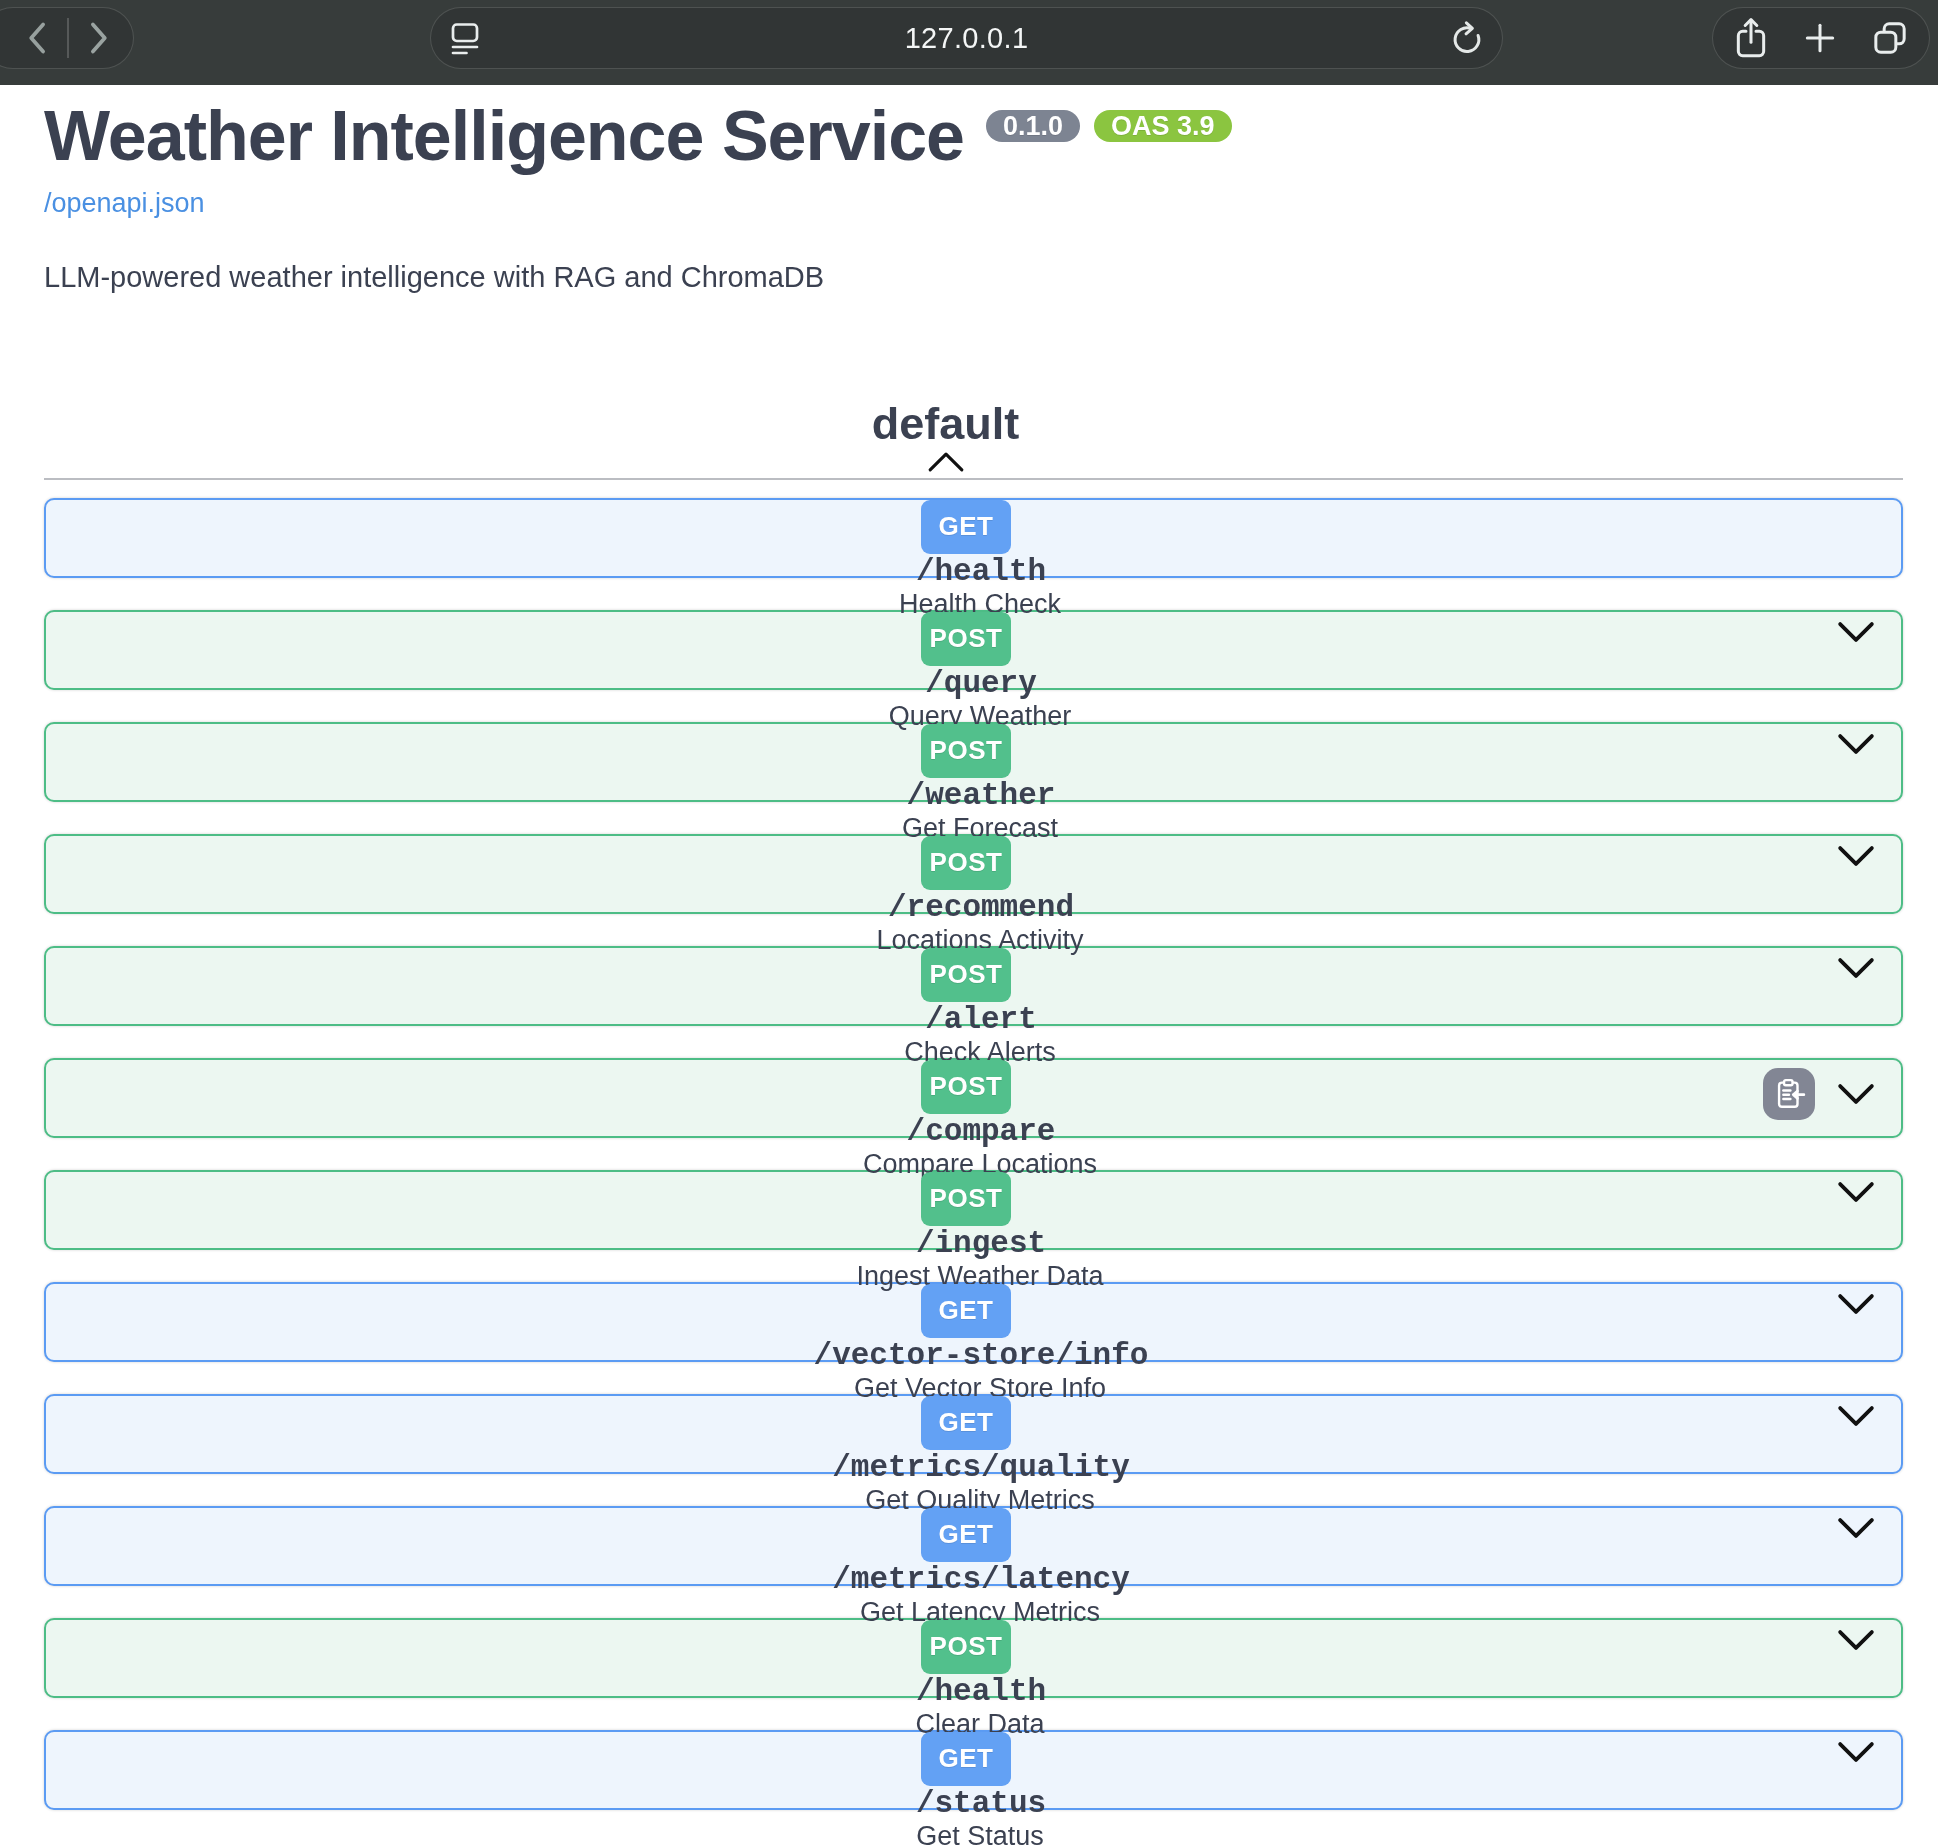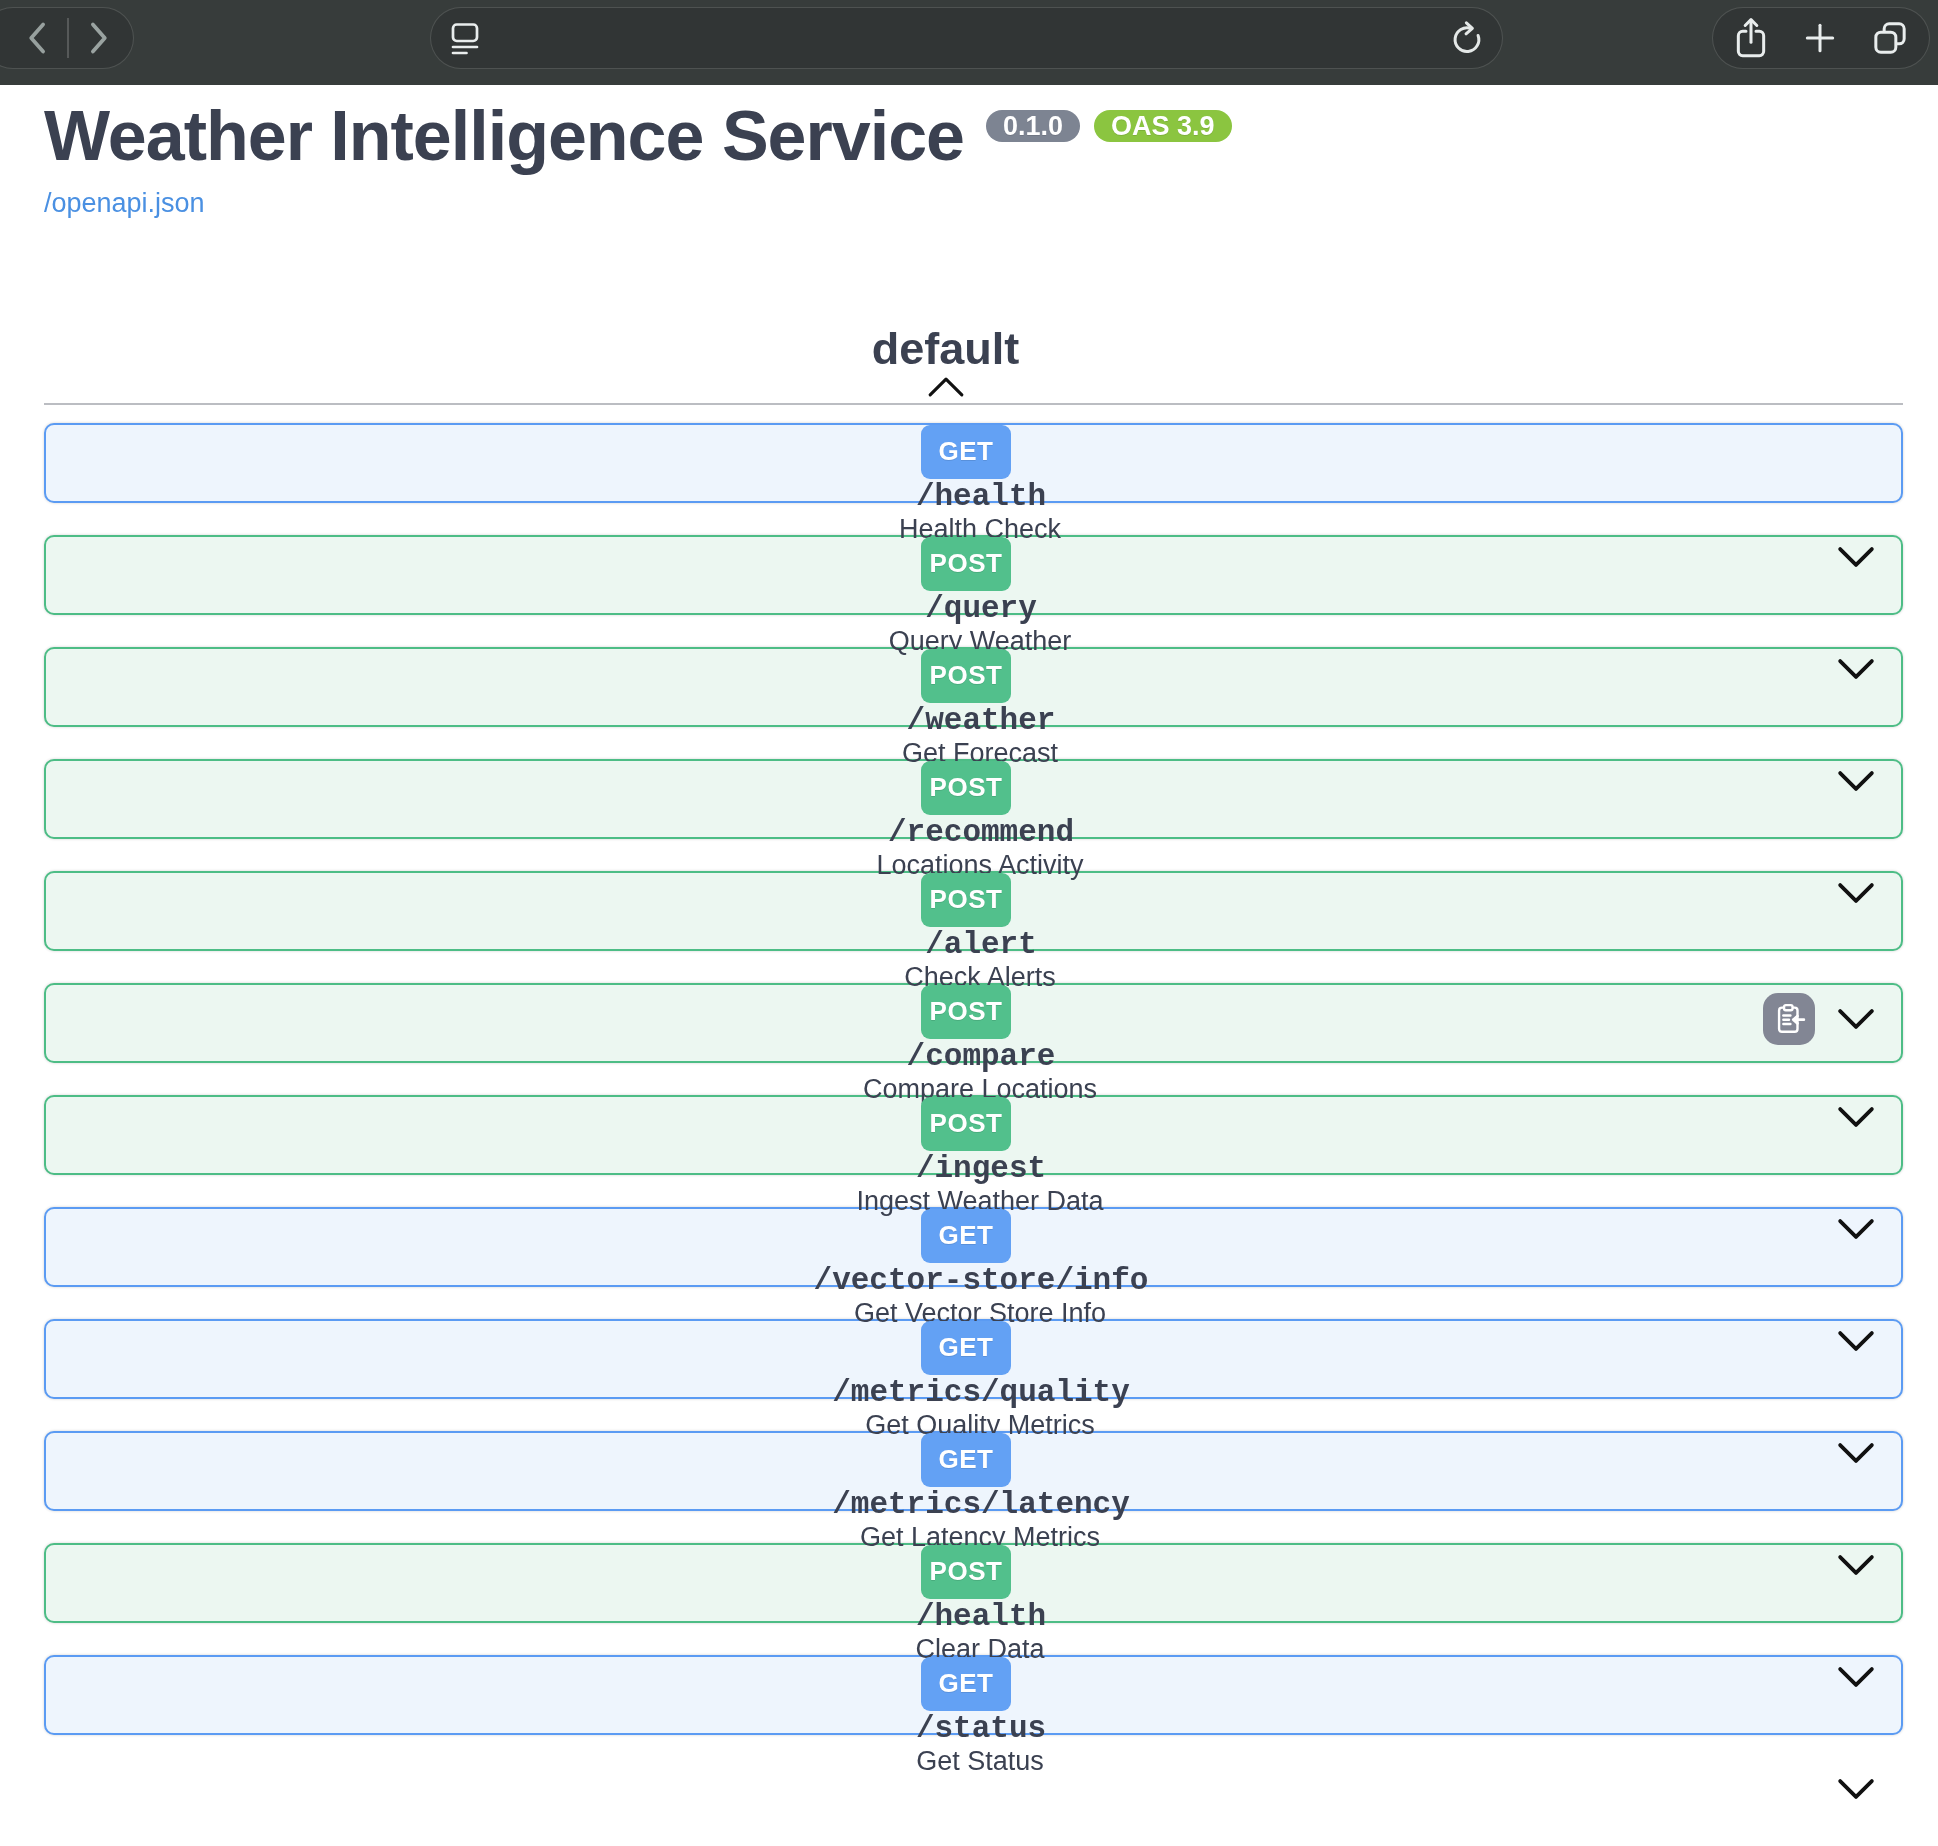--- a/index.html
+++ b/index.html
@@ -132,20 +132,21 @@
   </div>
 
   <div class="pill address-pill">
     <button class="tb-btn">
       <svg width="36" height="36" viewBox="0 0 24 24" fill="none" stroke="#e9eded" stroke-width="1.8" stroke-linecap="round">
           <rect x="4" y="3" width="16" height="11" rx="2.5"></rect>
           <line x1="4" y1="18" x2="20" y2="18"></line>
           <line x1="4" y1="22" x2="13" y2="22"></line>
         </svg>
     </button>
+    <span class="url-text">127.0.0.1</span>
     <button class="tb-btn" style="position:relative;">
       <svg width="38" height="38" viewBox="0 0 24 24" fill="none" stroke="#e4e8e7" stroke-width="1.9" stroke-linecap="round" stroke-linejoin="round">
           <path d="M14.6 6 A7.5 7.5 0 1 0 19 10.4"></path>
           <path d="M11.6 2.4 L15.4 5.9 L11.4 9.4"></path>
         </svg>
     </button>
   </div>
 
   <div class="pill right-group">
     <button class="tb-btn">
@@ -173,20 +174,21 @@
 <div class="content">
 
   <h1 class="api-title">
     <span>Weather Intelligence Service</span>
     <span class="badge version">0.1.0</span>
     <span class="badge oas">OAS 3.9</span>
   </h1>
 
   <a class="spec-link">/openapi.json</a>
 
+  <p class="description">LLM-powered weather intelligence with RAG and ChromaDB</p>
 
   <div class="tag-section">
     <div class="tag-header">
       <h3>default</h3>
       <span class="chevron">
         <svg width="38" height="24" viewBox="0 0 24 14" fill="none" stroke="#111111" stroke-width="2" stroke-linecap="round" stroke-linejoin="round">
             <path d="M2 12 L12 2 L22 12"></path>
           </svg>
       </span>
     </div>

